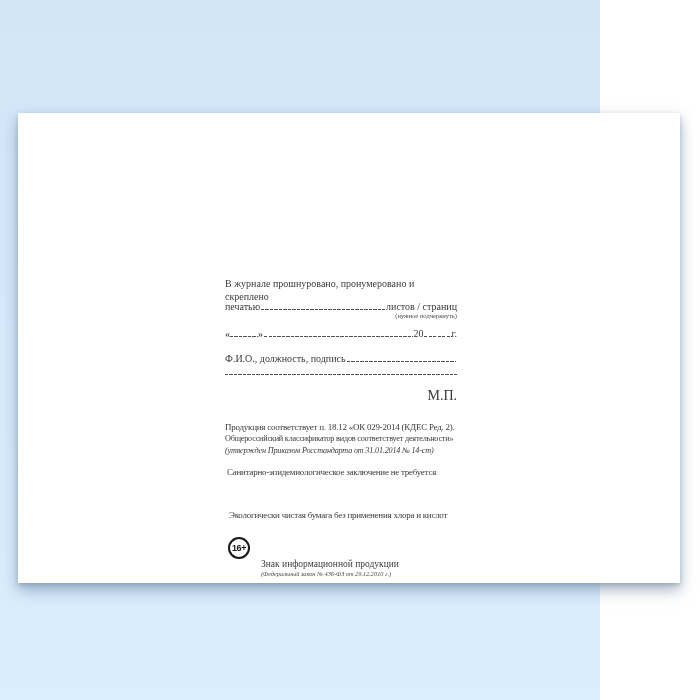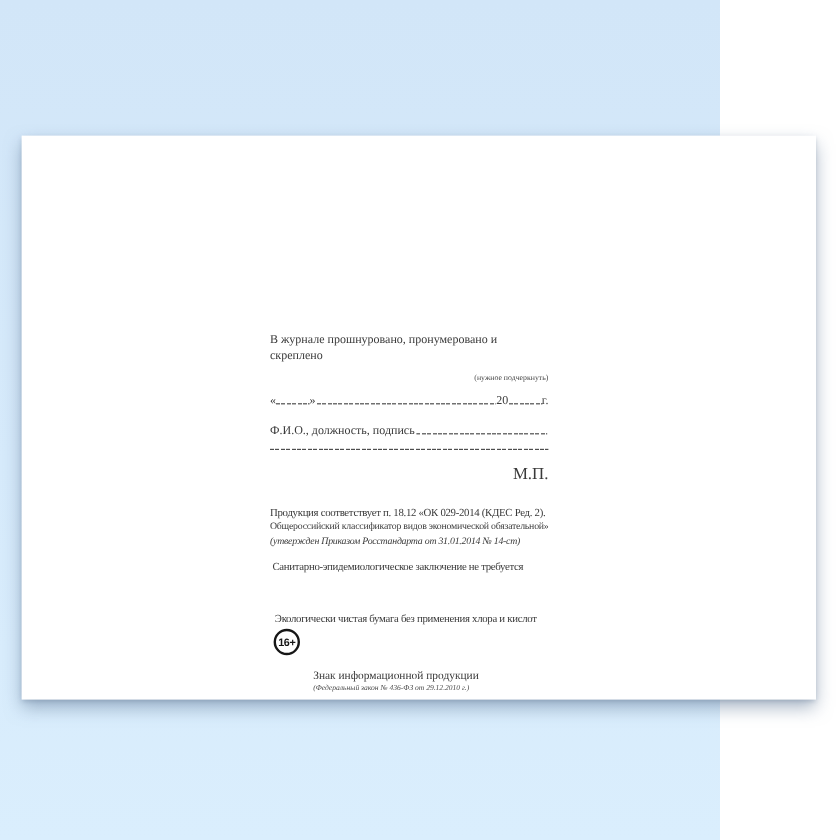--- a/index.html
+++ b/index.html
@@ -35,34 +35,40 @@
   .cert .sm{font-size:8.2px;letter-spacing:-0.2px;}
   .cert .it{font-size:8.2px;letter-spacing:-0.2px;font-style:italic;}
   .stmt{font-size:9px;letter-spacing:-0.25px;white-space:nowrap;}
   .agerow{display:flex;align-items:flex-start;padding-left:3px;}
   .badge{
     flex:0 0 auto;width:18px;height:18px;border:2.2px solid #161616;border-radius:50%;
     display:flex;align-items:center;justify-content:center;
     font-family:"Liberation Sans","DejaVu Sans",sans-serif;
     font-weight:bold;font-size:9px;letter-spacing:-0.4px;color:#161616;
     margin-right:11px;
+    margin-top:13px;
   }
   .agetext{padding-top:3px;margin-top:32px;}
   .agetitle{font-size:9.5px;line-height:11px;}
   .agelaw{font-size:6.3px;line-height:8px;font-style:italic;color:#4a4a4a;}
 </style>
 </head>
 <body>
 
 <div class="stage">
   <div class="sheet">
     <div class="content">
 
       <div class="abs bind" style="top:164px">В журнале прошнуровано, пронумеровано и скреплено</div>
 
+      <div class="abs bind row" style="top:187px">
+        <span>печатью</span>
+        <span class="blank sep"></span>
+        <span>листов / страниц</span>
+      </div>
 
       <div class="abs note" style="top:199px">(нужное подчеркнуть)</div>
 
       <div class="abs bind row" style="top:214px">
         <span>«</span>
         <span class="blank w28"></span>
         <span>»</span>
         <span class="blank sep"></span>
         <span>20</span>
         <span class="blank w28"></span>
@@ -75,21 +81,21 @@
       </div>
 
       <div class="abs bind row" style="top:252px">
         <span class="blank"></span>
       </div>
 
       <div class="abs seal" style="top:275px">М.П.</div>
 
       <div class="abs cert" style="top:308px">
         <div>Продукция соответствует п. 18.12 «ОК 029-2014 (КДЕС Ред. 2).</div>
-        <div class="sm">Общероссийский классификатор видов экономической обязательной»</div>
+        <div class="sm">Общероссийский классификатор видов соответствует деятельности»</div>
         <div class="it">(утвержден Приказом Росстандарта от 31.01.2014 № 14-ст)</div>
       </div>
 
       <div class="abs stmt" style="top:354px;padding-left:2px">Санитарно-эпидемиологическое заключение не требуется</div>
 
 
       <div class="abs stmt" style="top:397px;padding-left:4px">Экологически чистая бумага без применения хлора и кислот</div>
 
       <div class="abs agerow" style="top:411px">
         <span class="badge">16+</span>

